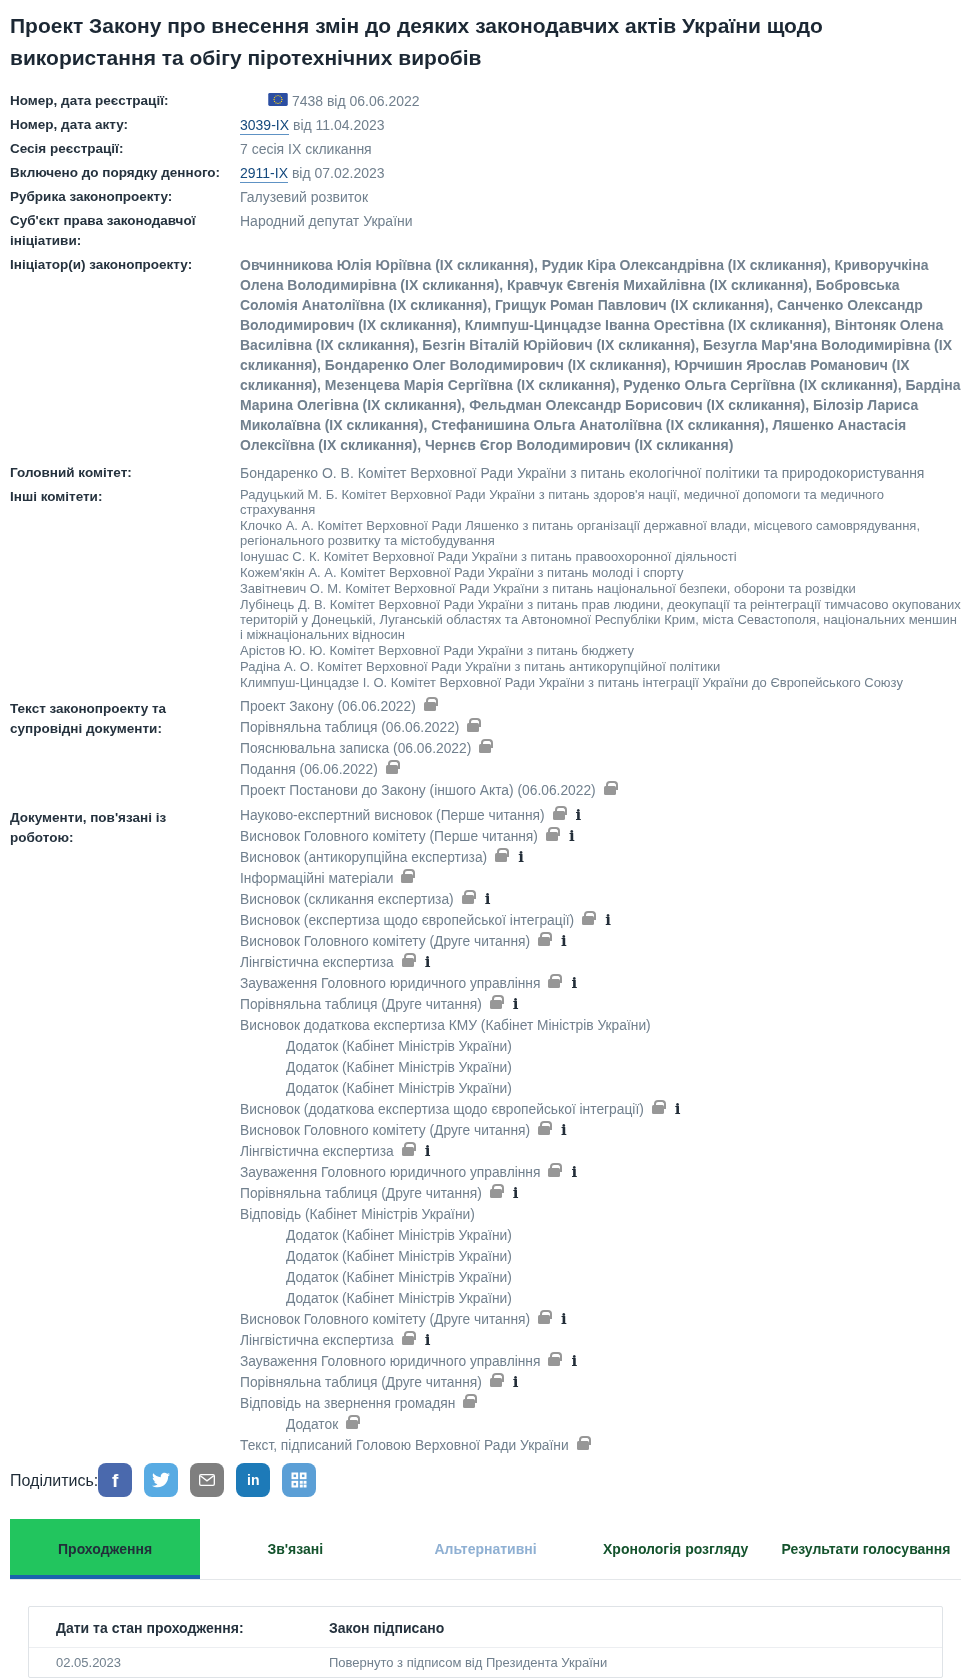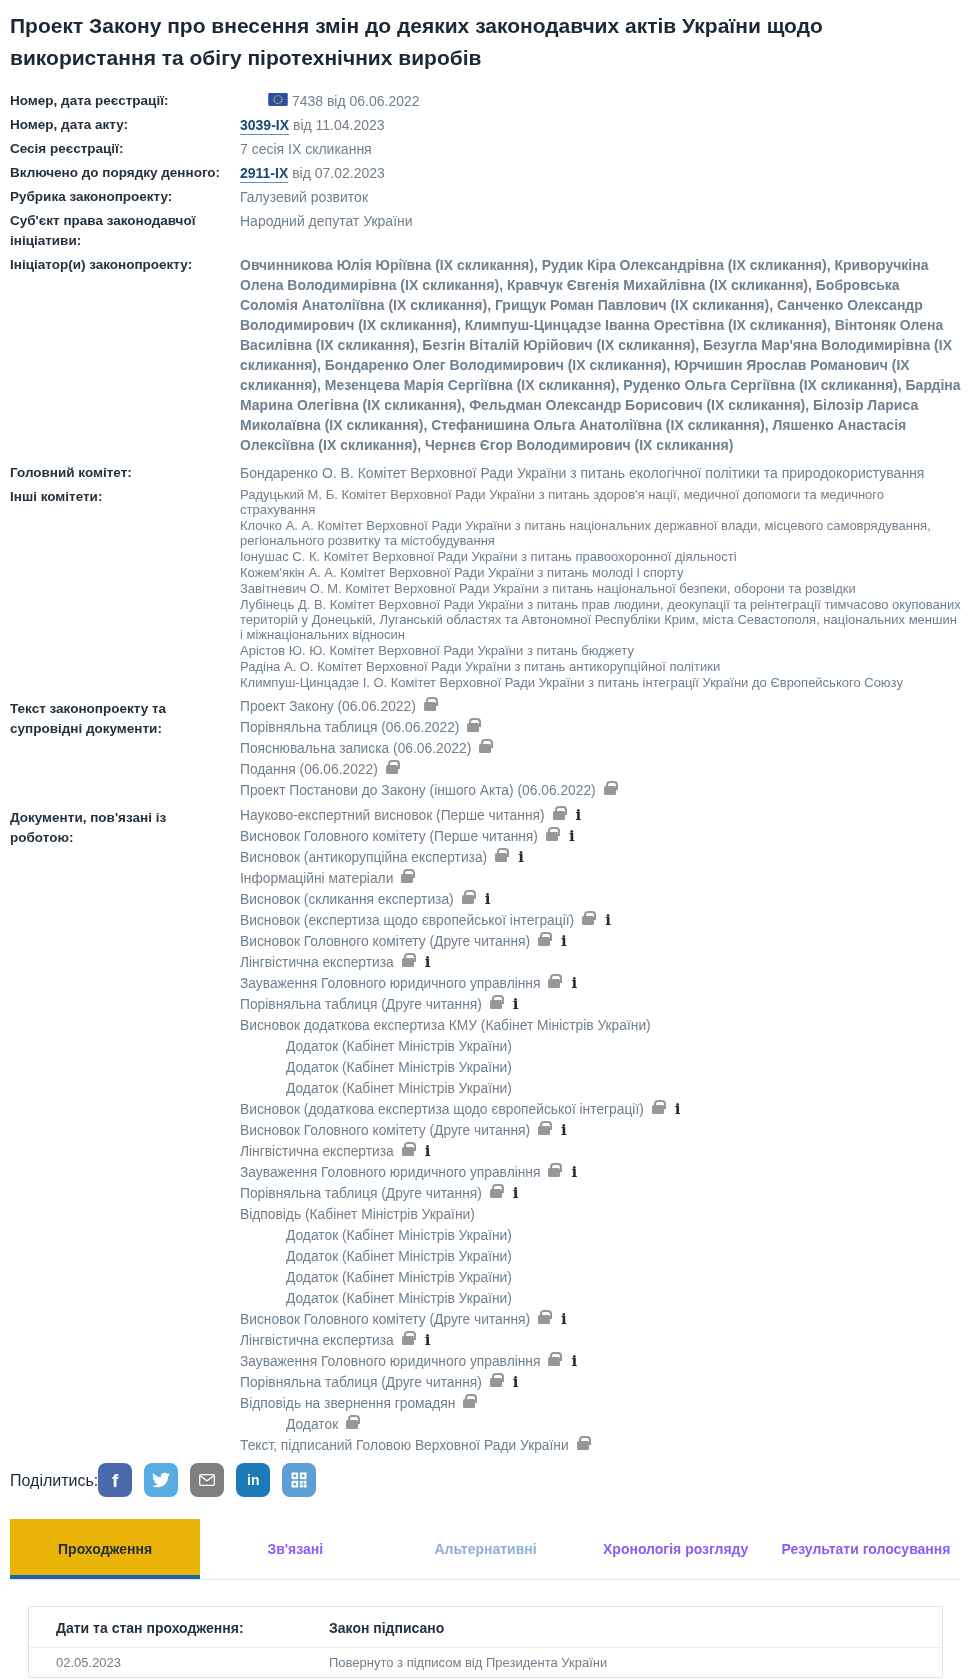--- a/index.html
+++ b/index.html
@@ -8,43 +8,43 @@
   .page{padding:10px 10px 0 10px;}
   h1{font-size:21px;line-height:1.5;font-weight:700;color:#1c2834;max-width:915px;margin-bottom:18px;}
 
   .row{display:flex;margin-bottom:4px;}
   .row .label{width:230px;min-width:230px;padding-right:14px;font-weight:700;font-size:13.5px;line-height:20px;color:#25323e;}
   .row .value{flex:1;font-size:14px;line-height:20px;color:#71808e;display:block;}
   .row.mb{margin-bottom:8px;}
 
   .inline-val{display:flex;align-items:center;gap:8px;padding-left:28px;}
   .eu-flag{flex:0 0 auto;display:inline-block;}
-  a.num-link{font-weight:700;color:#154a7e;text-decoration:none;border-bottom:1px solid #5e92c4;padding-bottom:1px;cursor:pointer;}
+  a.num-link{font-weight:400;color:#154a7e;text-decoration:none;border-bottom:1px solid #5e92c4;padding-bottom:1px;cursor:pointer;}
 
   .initiators{font-size:13.2px;line-height:18px;font-weight:700;color:#25323e;}
   .committee-line{font-size:13px;line-height:15px;color:#71808e;}
   .committees .committee-line{margin-bottom:1px;}
 
   .doc-list{display:block;}
   .doc-row{display:flex;align-items:center;font-size:13.8px;line-height:15px;color:#71808e;margin-bottom:6px;cursor:pointer;}
   .doc-row.indent{padding-left:46px;}
   .lock{position:relative;display:inline-block;width:12px;height:9px;background:#979797;border-radius:1.5px;margin:0 2px 0 8px;flex:0 0 auto;}
   .lock::before{content:"";position:absolute;top:-5px;left:2px;width:8px;height:7px;border:2px solid #979797;border-bottom:none;border-radius:4px 4px 0 0;}
   .info{font-family:"DejaVu Serif",serif;font-weight:700;font-size:15px;color:#222d38;margin-left:9px;line-height:1;cursor:pointer;}
 
   .share-row{display:flex;align-items:flex-start;}
   .share-row .label{padding-top:9px;}
   .share-btns{display:flex;gap:12px;}
   .share-btn{width:34px;height:34px;border-radius:8px;display:flex;align-items:center;justify-content:center;color:#fff;cursor:pointer;}
   .share-btn .glyph{font-weight:700;font-size:19px;line-height:1;color:#fff;}
   .share-btn .glyph.small{font-size:14px;}
 
   .tabs{display:flex;margin-top:22px;border-bottom:1px solid #e4e7ea;}
-  .tab{flex:1;height:60px;display:flex;align-items:center;justify-content:center;font-weight:700;font-size:14px;color:#8b5cf6;cursor:pointer;}
-  .tab.active{background:#eab308;color:#222f3a;box-shadow:inset 0 -4px 0 #1a64ad;}
+  .tab{flex:1;height:60px;display:flex;align-items:center;justify-content:center;font-weight:700;font-size:14px;color:#14532d;cursor:pointer;}
+  .tab.active{background:#22c55e;color:#222f3a;box-shadow:inset 0 -4px 0 #1a64ad;}
   .tab.alt{color:#8fb0d3;}
 
   .passage-table{margin:26px 18px 0 18px;border:1px solid #dfe3e7;border-radius:2px;}
   .thead{display:flex;padding:13px 0 11px 0;}
   .th{font-weight:700;font-size:14px;color:#25323e;}
   .tr{display:flex;border-top:1px solid #eceef1;padding:7px 0;}
   .td{font-size:13px;line-height:15px;color:#71808e;}
   .c1{width:300px;min-width:300px;padding-left:27px;}
   .c2{flex:1;padding-right:10px;}
 </style>
@@ -119,21 +119,21 @@
     <div class="label">Головний комітет:</div>
     <div class="value committee-line">Бондаренко О. В. Комітет Верховної Ради України з питань екологічної політики та природокористування</div>
   </div>
 
   <div class="row mb">
     <div class="label">Інші комітети:</div>
     <div class="value committees">
 
         <div class="committee-line">Радуцький М. Б. Комітет Верховної Ради України з питань здоров'я нації, медичної допомоги та медичного страхування</div>
 
-        <div class="committee-line">Клочко А. А. Комітет Верховної Ради України з питань національних державної влади, місцевого самоврядування, регіонального розвитку та містобудування</div>
+        <div class="committee-line">Клочко А. А. Комітет Верховної Ради Ляшенко з питань організації державної влади, місцевого самоврядування, регіонального розвитку та містобудування</div>
 
         <div class="committee-line">Іонушас С. К. Комітет Верховної Ради України з питань правоохоронної діяльності</div>
 
         <div class="committee-line">Кожем'якін А. А. Комітет Верховної Ради України з питань молоді і спорту</div>
 
         <div class="committee-line">Завітневич О. М. Комітет Верховної Ради України з питань національної безпеки, оборони та розвідки</div>
 
         <div class="committee-line">Лубінець Д. В. Комітет Верховної Ради України з питань прав людини, деокупації та реінтеграції тимчасово окупованих територій у Донецькій, Луганській областях та Автономної Республіки Крим, міста Севастополя, національних меншин і міжнаціональних відносин</div>
 
         <div class="committee-line">Арістов Ю. Ю. Комітет Верховної Ради України з питань бюджету</div>

